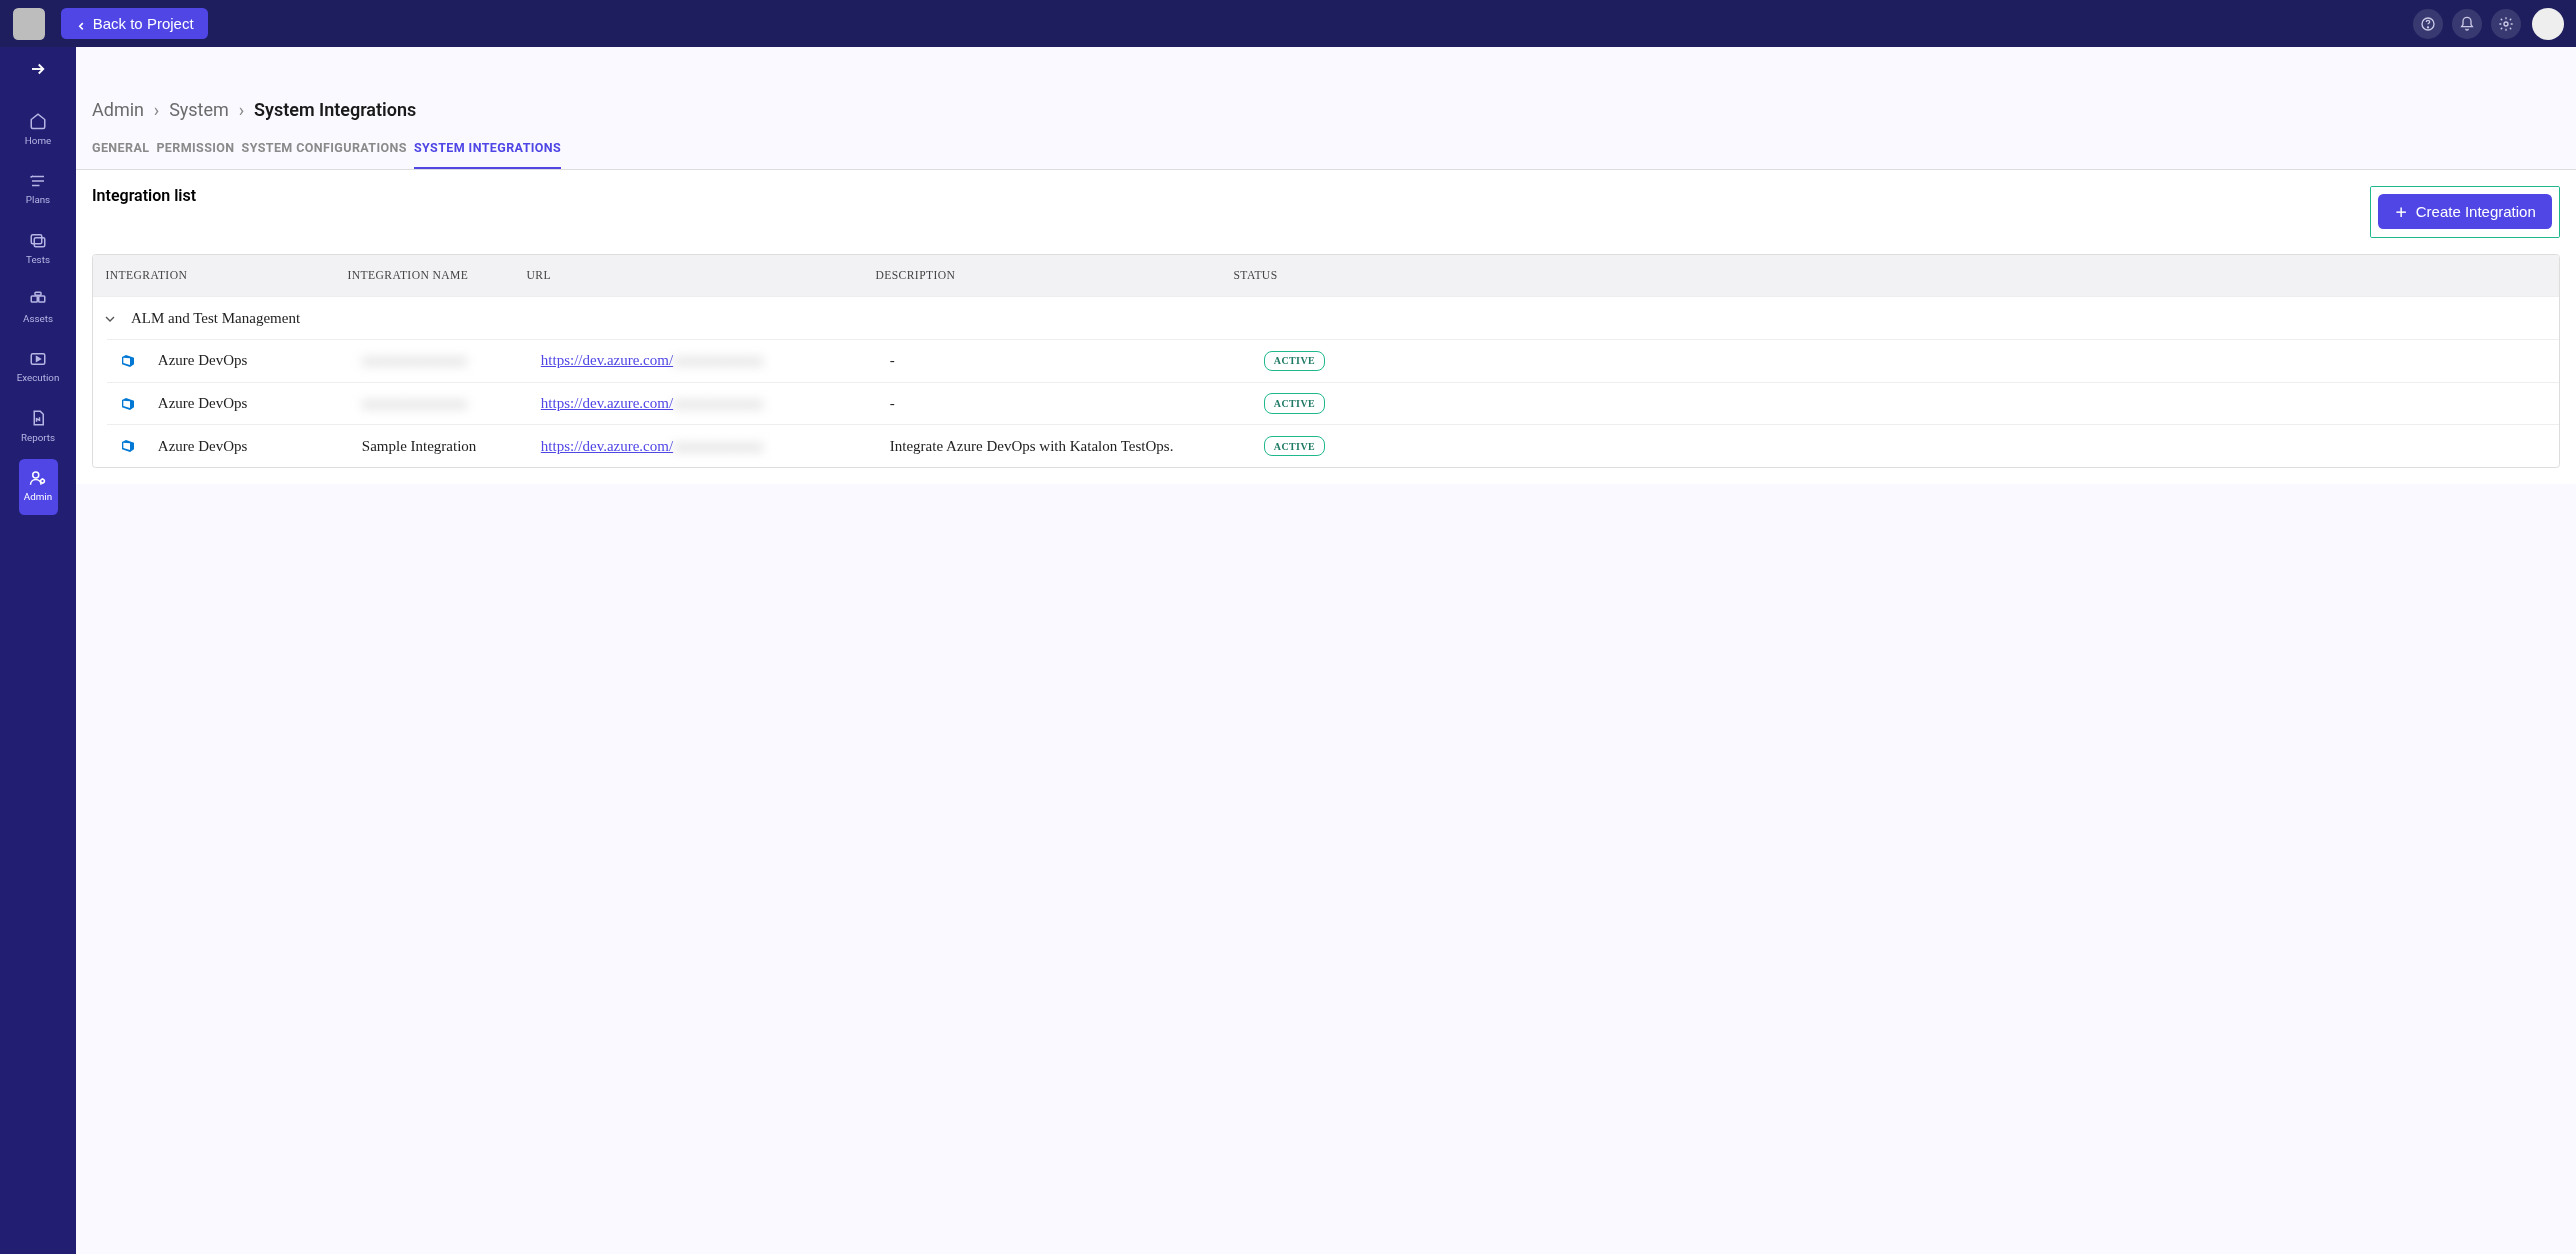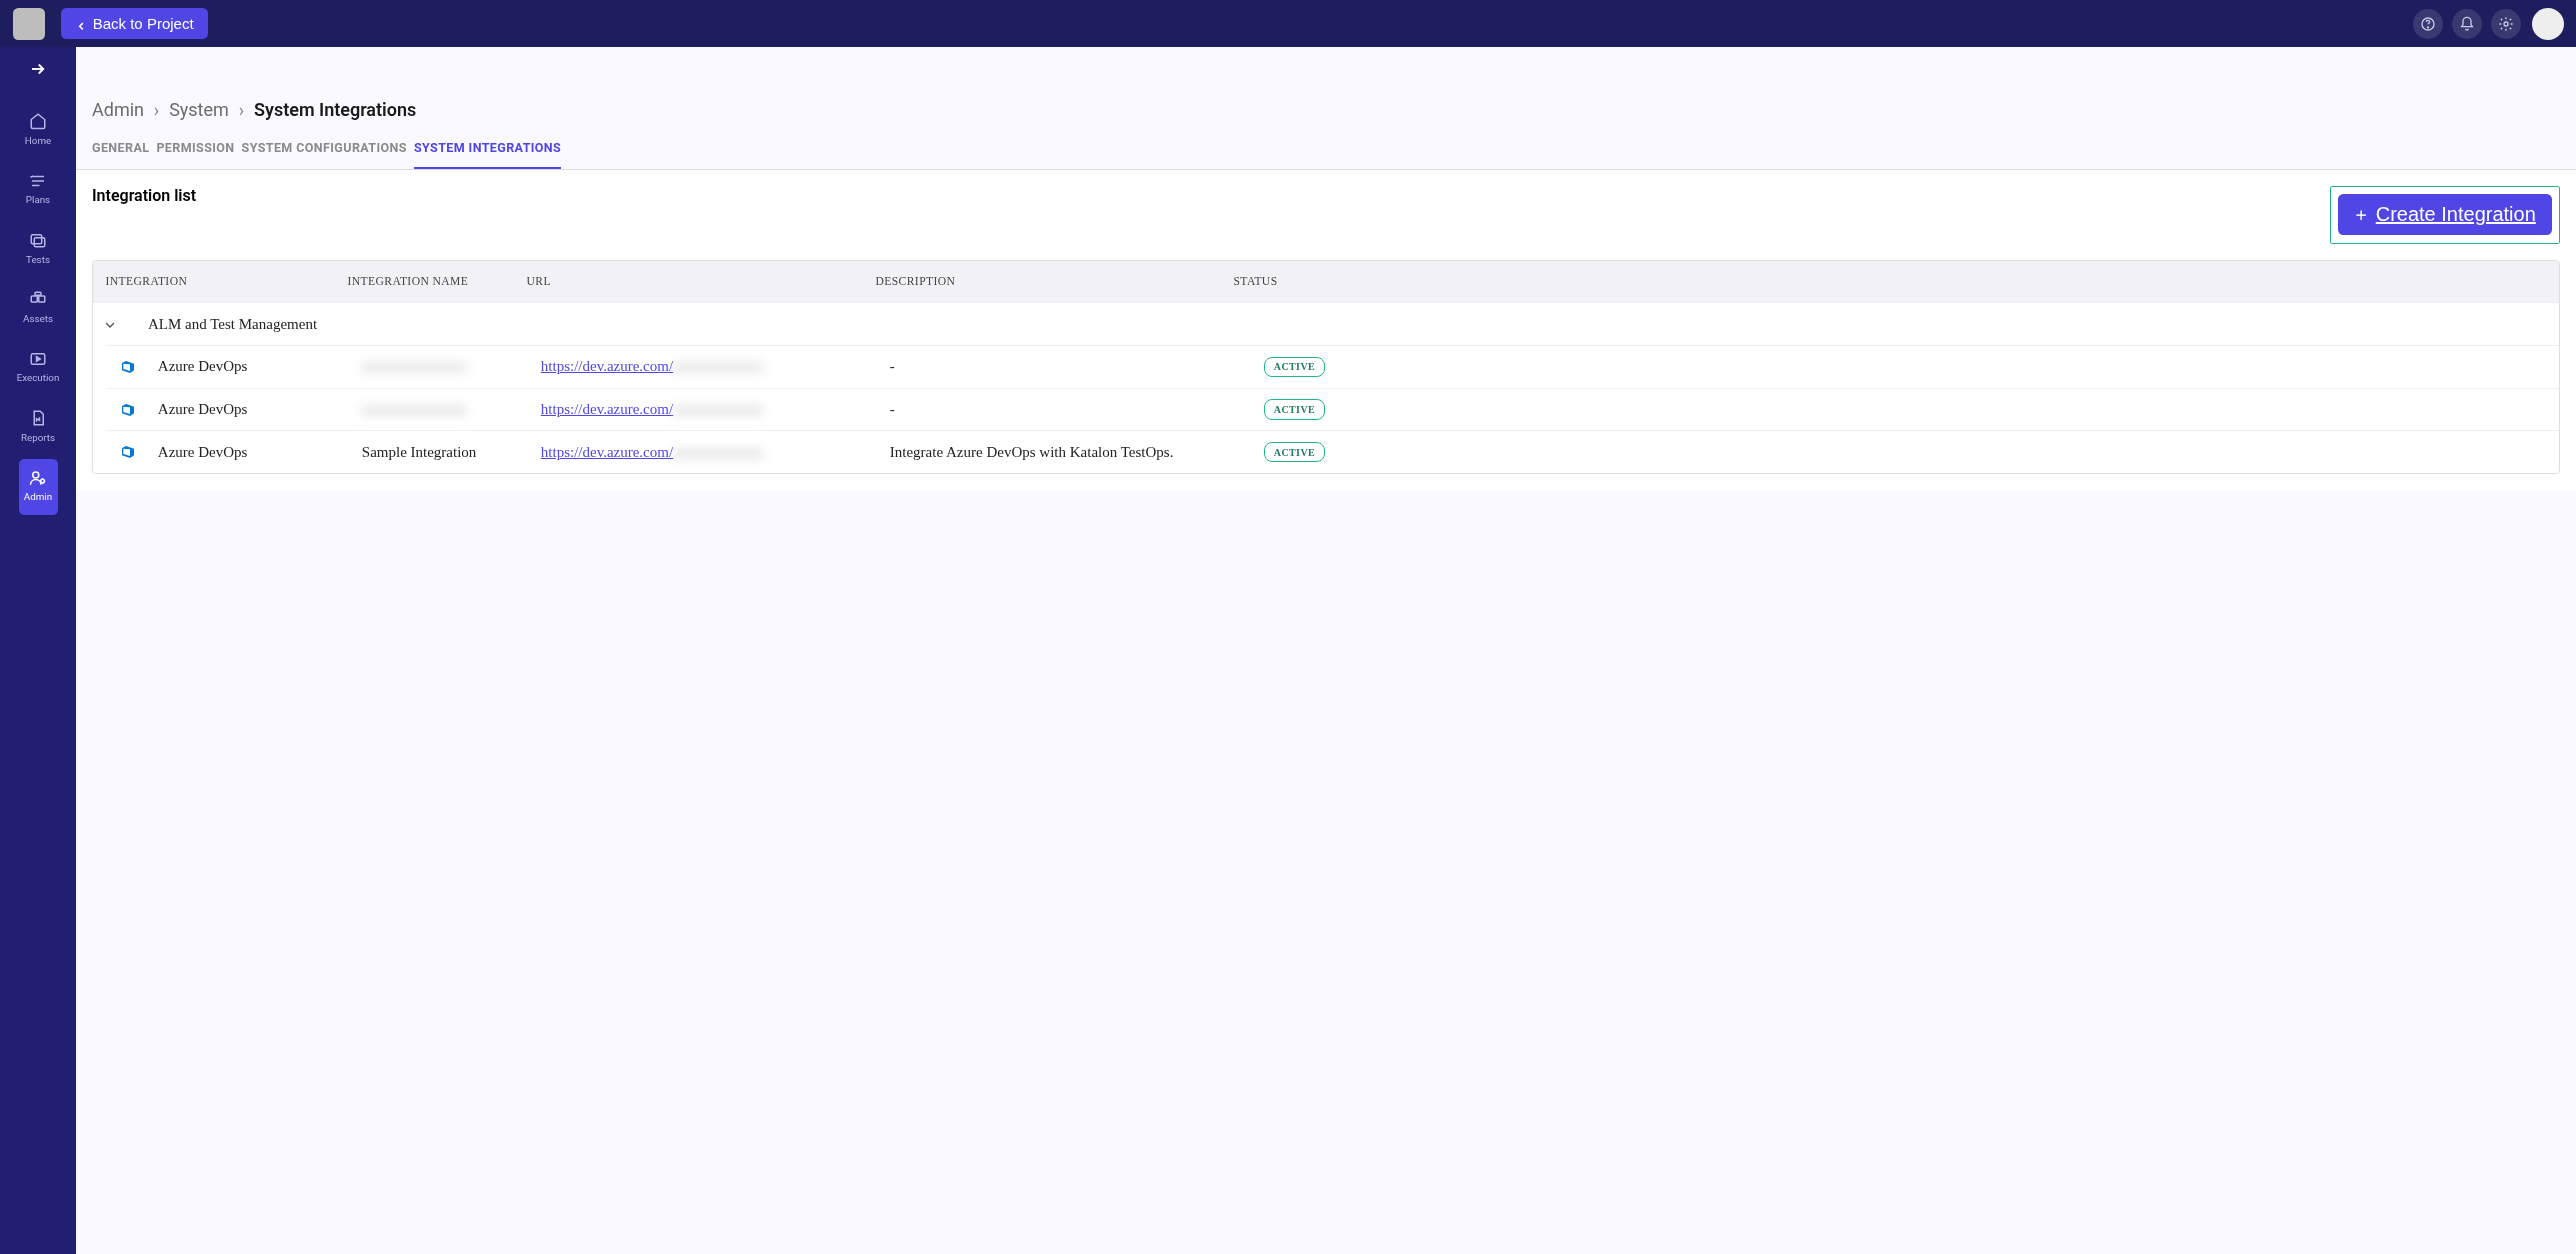--- a/index.html
+++ b/index.html
@@ -29,26 +29,26 @@
 .crumbs .sep { margin:0 5.4px; color:#888; }
 .crumbs .current { color:#1a1a1a; font-weight:600; }
 .tabs { display:flex; gap:7px; padding:12.5px 16px 0; border-bottom:0.9px solid #ddd; }
 .tab { font-size:12.5px; font-weight:700; color:#8a8a8a; padding:0 0 12.5px; letter-spacing:0.4px; cursor:pointer; }
 .tab.active { color:#4f46e5; border-bottom:2.7px solid #4f46e5; }
 
 .content { background:#fff; padding:16px; }
 .listhead { display:flex; align-items:flex-start; justify-content:space-between; margin-bottom:16px;gap:42px; }
 .listhead h2 { font-size:16px; font-weight:600; }
 .createwrap { border:1.8px solid #1fb88c; padding:7.2px; border-radius:1.8px; }
-.createbtn { background:#4f46e5; color:#fff; border:none; border-radius:5.4px; padding:9px 16px; font-size:20px; font-weight:500; display:flex; align-items:center; gap:7.2px; cursor:pointer;text-decoration:underline; }
+.createbtn { background:#4f46e5; color:#fff; border:none; border-radius:5.4px; padding:9px 16px; font-size:15px; font-weight:500; display:flex; align-items:center; gap:7.2px; cursor:pointer; }
 
 .table { border:0.9px solid #ddd; border-radius:3.6px; overflow:hidden; }
 .thead, .group, .row { display:grid; grid-template-columns: 242px 179px 349px 358px 179px; align-items:center;font-family:Liberation Serif, serif; }
 .thead { background:#f2f2f5; padding:14.3px 12.5px; font-size:11.6px; color:#444; letter-spacing:0.4px; }
-.group { grid-template-columns:1fr; padding:12.5px 9px; border-top:0.9px solid #eee; font-size:15px; color:#222; display:flex; align-items:flex-end; gap:30px; }
+.group { grid-template-columns:1fr; padding:12.5px 9px; border-top:0.9px solid #eee; font-size:15px; color:#222; display:flex; align-items:flex-end; gap:13px; }
 .row { padding:10.7px 12.5px; border-top:0.9px solid #eee; font-size:15px; color:#222; margin-left:14.3px; }
 .row .intcell { display:flex; align-items:center; gap:22px; }
 .row a { color:#4f46e5; text-decoration:underline; }
 .badge { display:inline-block; border:0.9px solid #1fb88c; color:#1f7a63; font-size:10px; font-weight:600; padding:3.6px 9px; border-radius:8px; letter-spacing:0.4px;margin-left:16px; }
 .blurred { filter:blur(5.4px); color:#999; }
 
 svg { display:block; }
 </style>
 </head>
 <body>

